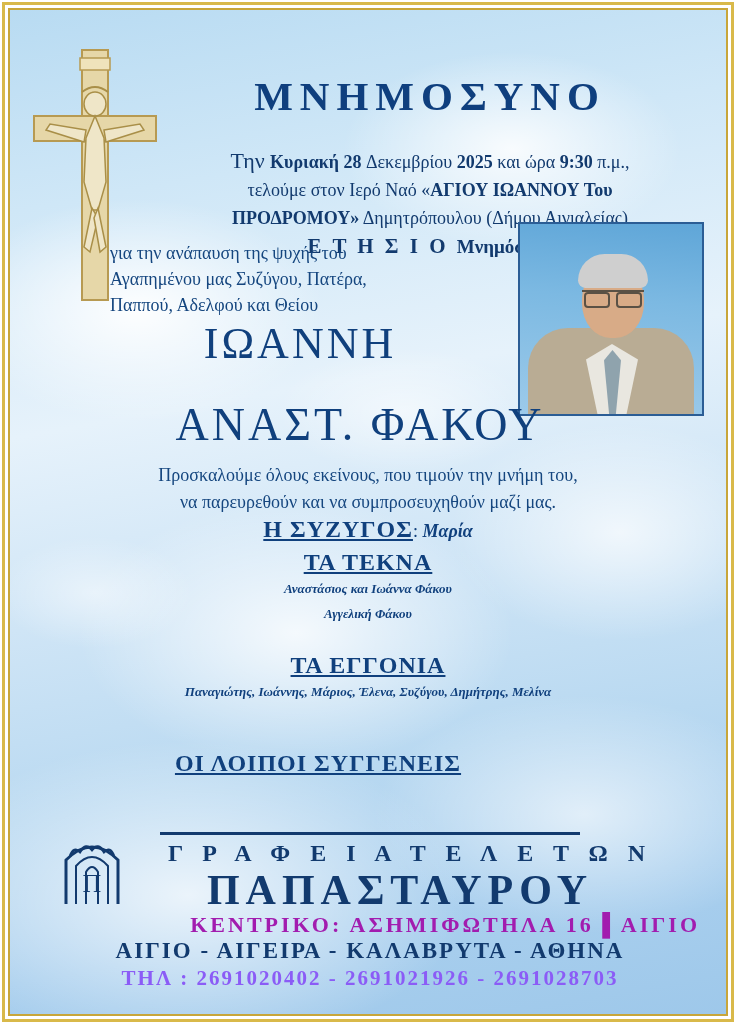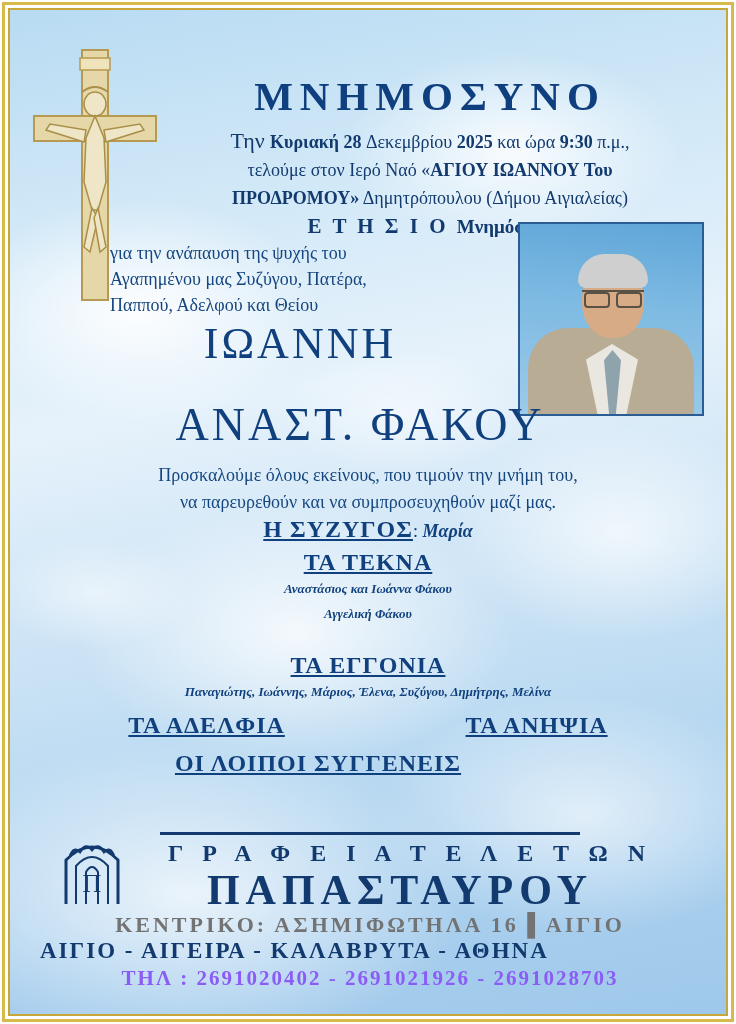--- a/index.html
+++ b/index.html
@@ -88,21 +88,21 @@
   }
 
   .lines {
     position: absolute;
     left: 150px;
     top: 128px;
     width: 560px;
     text-align: center;
     color: #123a6e;
   }
-  .l1 { font-size: 18px; line-height: 26px; }
+  .l1 { font-size: 18px; line-height: 26px; margin-top: 20px; }
   .l1 .big { font-size: 22px; }
   .l1 b { font-weight: bold; }
   .l2 { font-size: 18px; line-height: 26px; margin-top: 2px;}
   .etisio {
     font-size: 21px;
     letter-spacing: 3px;
     font-weight: bold;
     margin-top: 3px;
   }
   .etisio .reg { letter-spacing: 0; font-size: 19px; font-weight: bold;}
@@ -280,31 +280,32 @@
     font-size: 42px;
     letter-spacing: 6px;
     font-weight: bold;
     color: #123a6e;
   }
   .fh-line3 {
     position: absolute;
     left: 40px;
     top: 912px;
     width: 660px;
-    text-align: center;
+    text-align: right;
     font-size: 22px;
     letter-spacing: 3px;
     font-weight: bold;
-    color: #737373;
+    color: #a21caf;
   }
   .fh-line4 {
     position: absolute;
     left: 40px;
     top: 938px;
     width: 660px;
+    text-align: center;
     font-size: 23px;
     letter-spacing: 2px;
     font-weight: bold;
     color: #123a6e;
   }
   .fh-line5 {
     position: absolute;
     left: 40px;
     top: 966px;
     width: 660px;
@@ -389,24 +390,20 @@
       <div class="fam-head">ΤΑ ΤΕΚΝΑ</div>
       <div class="fam-row">Αναστάσιος και Ιωάννα Φάκου</div>
       <div class="fam-row">Αγγελική Φάκου</div>
     </div>
 
     <div class="fam grand">
       <div class="fam-head">ΤΑ ΕΓΓΟΝΙΑ</div>
       <div class="fam-row">Παναγιώτης, Ιωάννης, Μάριος, Έλενα, Συζύγου, Δημήτρης, Μελίνα</div>
     </div>
 
-    <div class="sib-row">
-      <div class="fam-head">ΤΑ ΑΔΕΛΦΙΑ</div>
-      <div class="fam-head">ΤΑ ΑΝΗΨΙΑ</div>
-    </div>
 
     <div class="rest">
       <span class="fam-head">ΟΙ  ΛΟΙΠΟΙ ΣΥΓΓΕΝΕΙΣ</span>
     </div>
 
     <div class="fh-rule"></div>
     <div class="fh-logo">
       <svg viewBox="0 0 72 82" width="72" height="82" aria-hidden="true">
         <path d="M10 78 L10 34 Q36 8 62 34 L62 78" fill="none" stroke="#123a6e" stroke-width="3"></path>
         <path d="M20 78 L20 40 Q36 22 52 40 L52 78" fill="none" stroke="#123a6e" stroke-width="2"></path>

